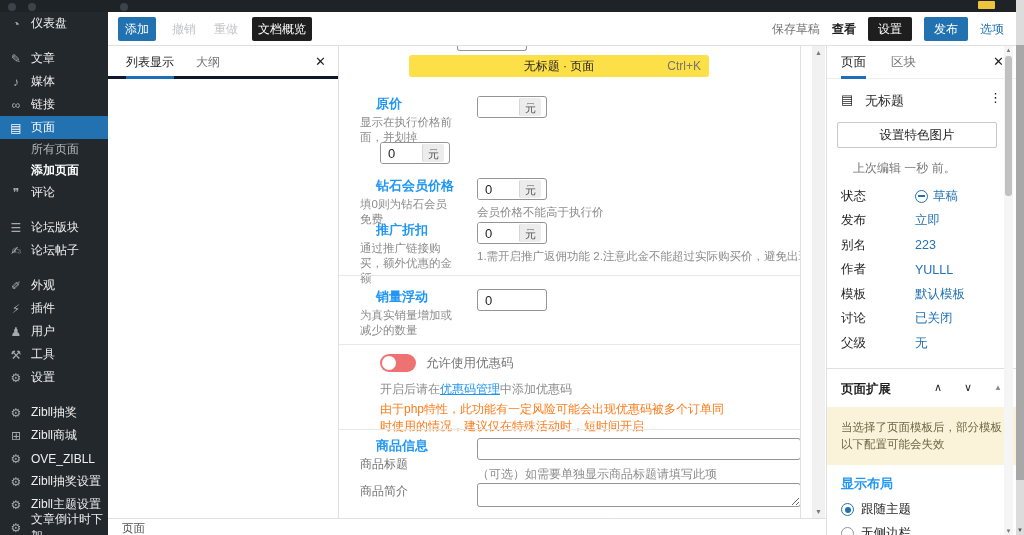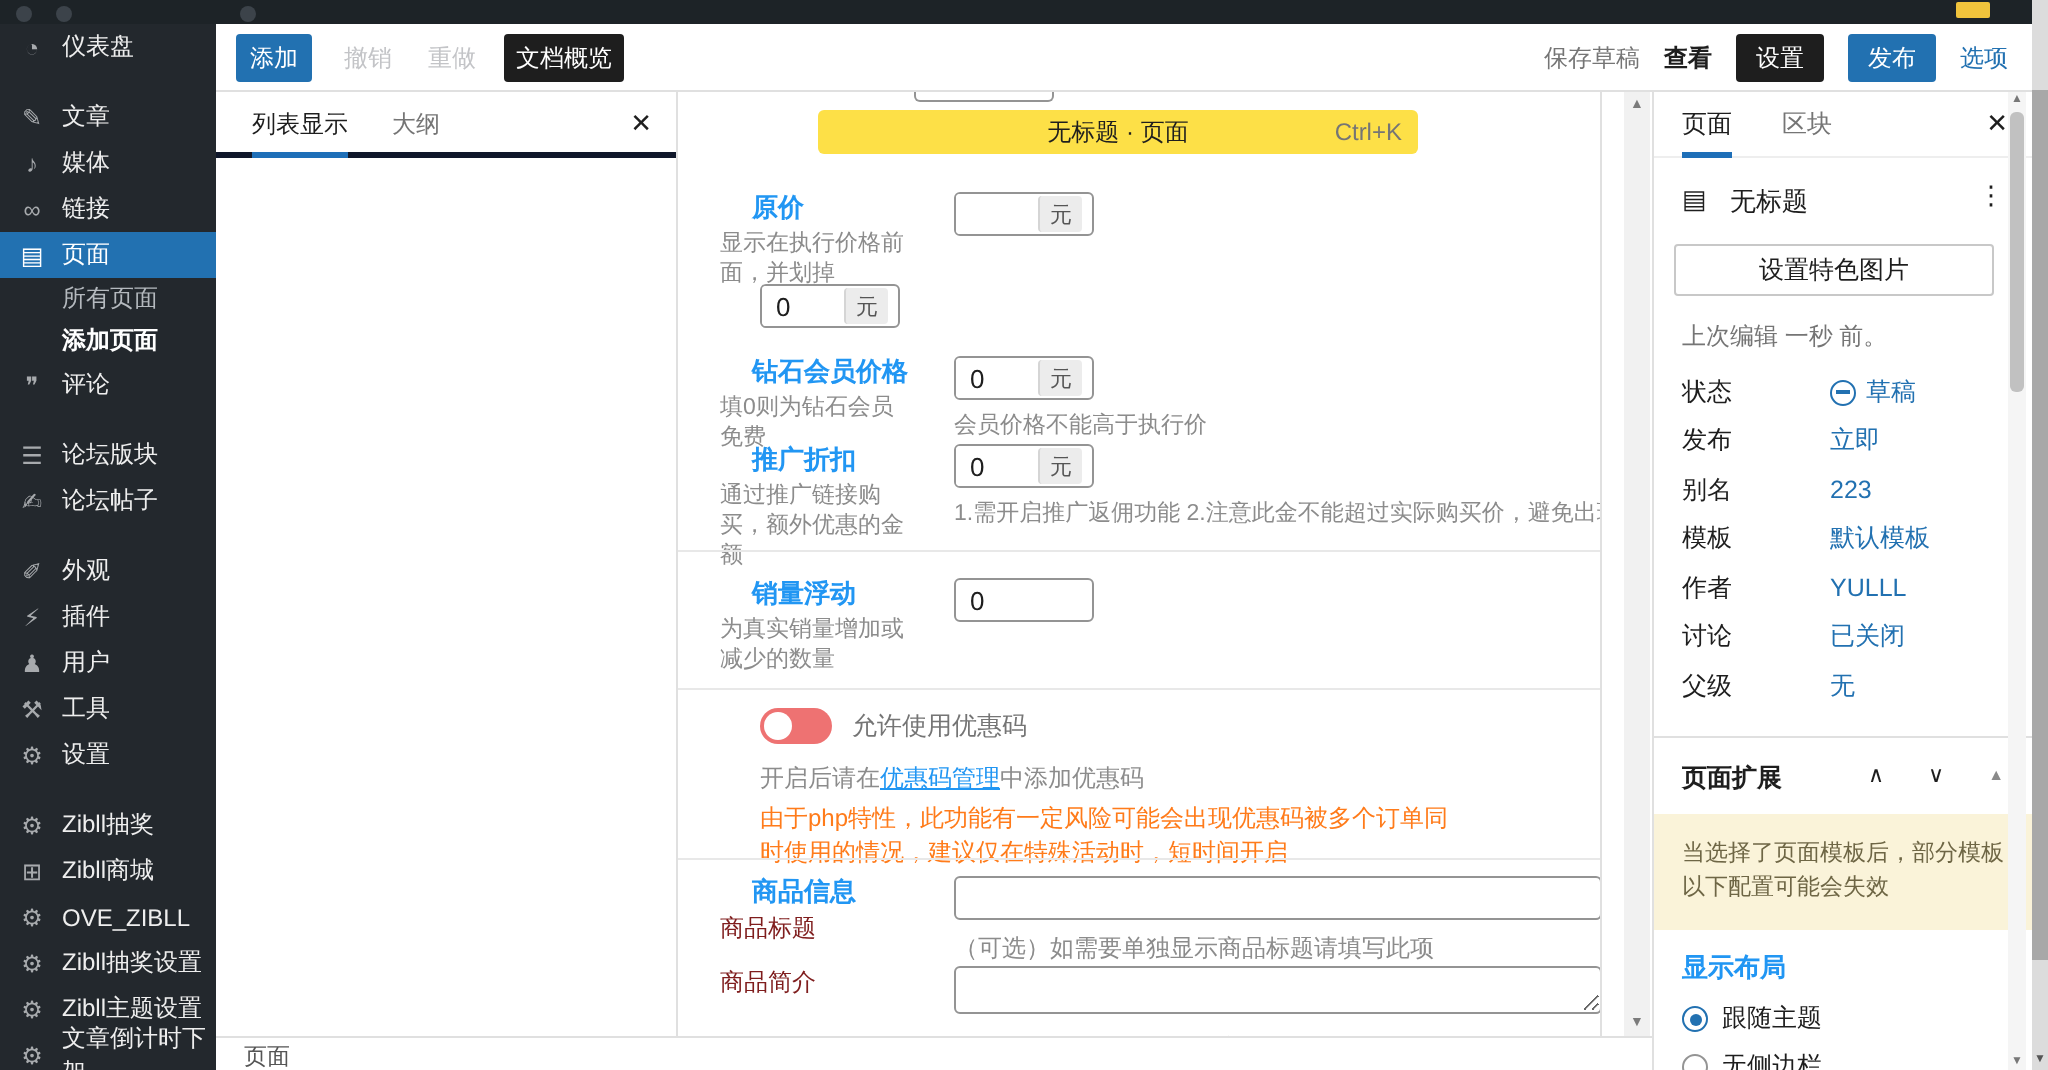--- a/index.html
+++ b/index.html
@@ -53,21 +53,21 @@
   #lp-tab-outline { left:88px; color:#757575; }
   #lp-close { position:absolute; right:12px; top:8px; font-size:13px; color:#1e1e1e; cursor:pointer; }
 
   
   #content { position:absolute; left:339px; top:46px; width:462px; height:472px; background:#fff; border-right:1px solid #e0e0e0; overflow:hidden; z-index:2; }
   .frow { position:absolute; left:21px; display:flex; }
   .f-labelcol { width:97px; flex:none; }
   .f-label { color:#2196f3; font-size:13px; font-weight:bold; line-height:16px;margin-left:16px; }
   .f-desc { color:#8c8c8c; font-size:11.5px; line-height:15px; margin-top:3px; }
   .f-ctrl { margin-left:20px; }
-  .sub-label { color:#7f1d1d; font-size:12px; margin-top:2px;font-family:Liberation Mono, monospace; }
+  .sub-label { color:#737373; font-size:12px; margin-top:2px;font-family:Liberation Mono, monospace; }
   .num-group { display:flex; width:70px; height:22px; border:1px solid #949494; border-radius:3px; background:#fff; overflow:hidden; }
   .num-group input { width:40px; border:0; outline:0; padding:0 0 0 7px; font-size:13px; font-family:inherit; color:#1e1e1e; }
   .num-suffix { width:22px; background:#ececec; color:#555; font-size:11px; line-height:20px; text-align:center; border-left:1px solid #d5d5d5; margin:1px; border-radius:2px; }
   .plain-num { width:70px; height:22px; border:1px solid #949494; border-radius:3px; padding-left:7px; font-size:13px; font-family:inherit; color:#1e1e1e; outline:0; }
   .f-note { color:#8c8c8c; font-size:11.5px; margin-top:5px; white-space:nowrap; }
   .divider { position:absolute; left:0; width:462px; border-top:1px solid #e8e8e8; }
   .wide-input { width:324px; height:22px; border:1px solid #949494; border-radius:3px; padding:0 6px; font-size:13px; font-family:inherit; outline:0; }
   .wide-textarea { width:324px; border:1px solid #949494; border-radius:3px; padding:2px 6px; font-size:13px; font-family:inherit; outline:0; resize:vertical; }
   .opt-note { color:#8c8c8c; font-size:12px; margin-top:6px; }
   
@@ -89,21 +89,21 @@
   #rs-tabs { position:relative; height:33px; border-bottom:1px solid #eee; }
   .rs-tab { position:absolute; top:0; height:33px; line-height:33px; font-size:12.5px; cursor:pointer; }
   #rs-tab-page { left:14px; color:#1e1e1e; border-bottom:3px solid #1e6fb8; }
   #rs-tab-block { left:64px; color:#757575; }
   #rs-close { position:absolute; right:12px; top:8px; font-size:13px; color:#1e1e1e; cursor:pointer; }
   #rs-title-row { position:absolute; left:14px; top:44px; right:14px; height:20px; }
   #rs-doc-icon { position:absolute; left:0; top:2px; font-size:13px; color:#1e1e1e; }
   #rs-doc-title { position:absolute; left:24px; top:2px; font-size:13px; color:#1e1e1e; }
   #rs-more { position:absolute; right:0; top:0px; font-size:13px; color:#1e1e1e; letter-spacing:0; cursor:pointer; }
   #featured-btn { position:absolute; left:10px; top:76px; width:160px; height:26px; border:1px solid #c8c8c8; border-radius:2px; background:#fff; text-align:center; line-height:24px; font-size:12.5px; color:#1e1e1e; cursor:pointer; }
-  #last-edited { position:absolute; left:14px; top:114px; font-size:12px; color:#757575; }
+  #last-edited { position:absolute; left:26px; top:114px; font-size:12px; color:#757575; }
   #rs-rows { position:absolute; left:14px; top:138px; right:14px; }
   .rs-row { display:flex; height:24.5px; align-items:center; }
   .rs-row .rs-label { width:74px; flex:none; color:#1e1e1e; font-size:12.5px; }
   .rs-row .rs-value { color:#2271b1; font-size:12.5px; cursor:pointer; display:flex; align-items:center; }
   .draft-icon { display:inline-block; width:13px; height:13px; border:1.5px solid #2271b1; border-radius:50%; margin-right:5px; position:relative; }
   .draft-icon::before { content:""; position:absolute; left:2px; right:2px; top:4.5px; height:1.5px; background:#2271b1; }
   #rs-panel { position:absolute; left:0; top:322px; right:0; border-top:1px solid #e0e0e0; }
   #rs-panel-header { position:relative; height:38px; }
   #rs-panel-title { position:absolute; left:14px; top:12px; font-weight:bold; font-size:12.5px; color:#1e1e1e; }
   .panel-chev { position:absolute; top:12px; font-size:11px; color:#1e1e1e; cursor:pointer; }
@@ -380,26 +380,26 @@
         </div>
         <div class="rs-row">
           <span class="rs-label">发布</span>
           <span class="rs-value">立即</span>
         </div>
         <div class="rs-row">
           <span class="rs-label">别名</span>
           <span class="rs-value">223</span>
         </div>
         <div class="rs-row">
+          <span class="rs-label">作者</span>
+          <span class="rs-value">YULLL</span>
+        </div>
+        <div class="rs-row">
           <span class="rs-label">模板</span>
           <span class="rs-value">默认模板</span>
-        </div>
-        <div class="rs-row">
-          <span class="rs-label">作者</span>
-          <span class="rs-value">YULLL</span>
         </div>
         <div class="rs-row">
           <span class="rs-label">讨论</span>
           <span class="rs-value">已关闭</span>
         </div>
         <div class="rs-row">
           <span class="rs-label">父级</span>
           <span class="rs-value">无</span>
         </div>
       </div>

